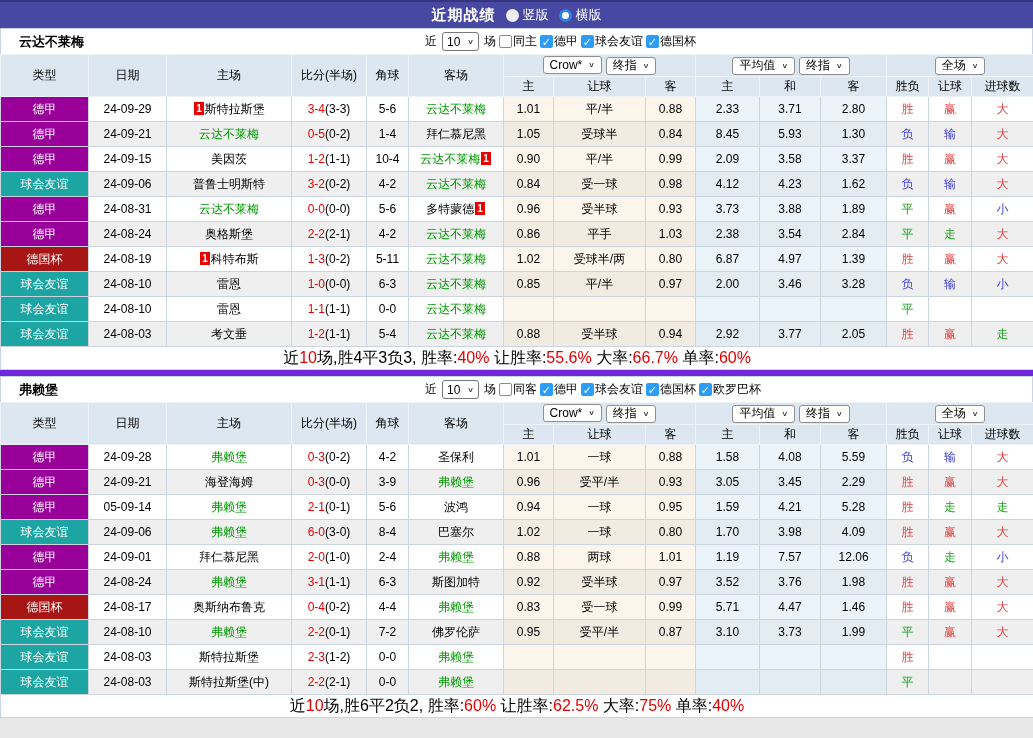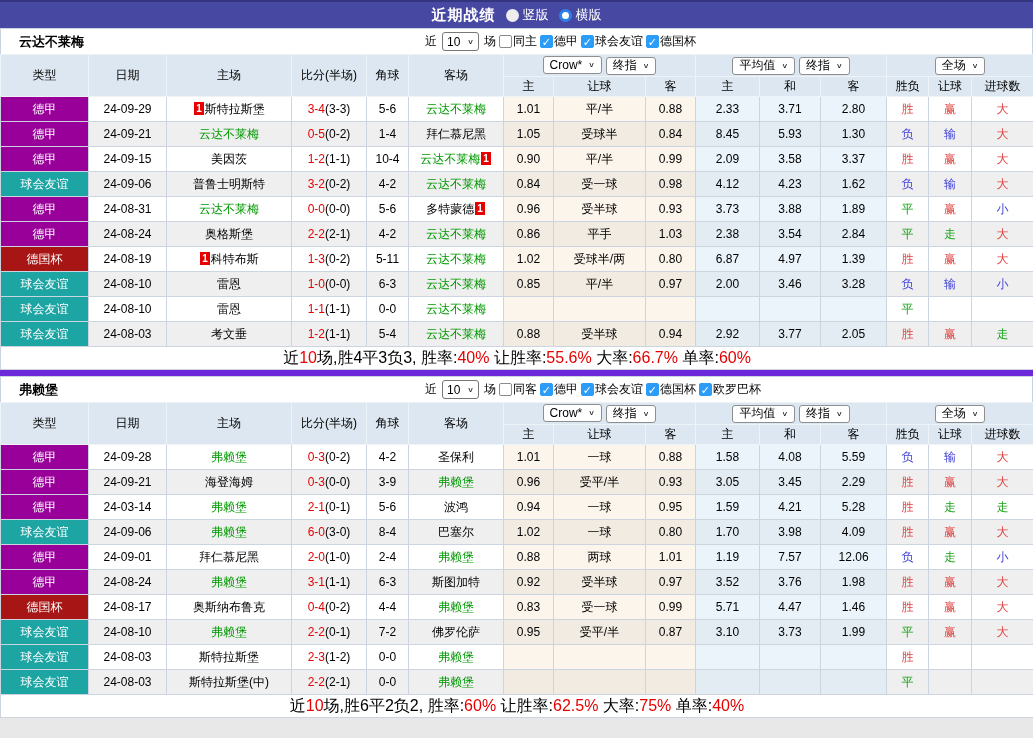--- a/index.html
+++ b/index.html
@@ -453,21 +453,21 @@
               <td class="odds1">0.93</td>
               <td class="odds2">3.05</td>
               <td class="odds2">3.45</td>
               <td class="odds2">2.29</td>
               <td style="color: rgb(224, 69, 69);">胜</td>
               <td style="color: rgb(224, 69, 69);">赢</td>
               <td style="color: rgb(224, 69, 69);">大</td>
             </tr>
             <tr>
               <td class="type" style="background: rgb(153, 0, 153);">德甲</td>
-              <td>24-03-14</td>
+              <td>05-09-14</td>
               <td><span class="self">弗赖堡</span></td>
               <td><span class="score">2-1</span><span class="half">(0-1)</span></td>
               <td>5-6</td>
               <td><span>波鸿</span></td>
               <td class="odds1">0.94</td>
               <td class="odds1">一球</td>
               <td class="odds1">0.95</td>
               <td class="odds2">1.59</td>
               <td class="odds2">4.21</td>
               <td class="odds2">5.28</td>

